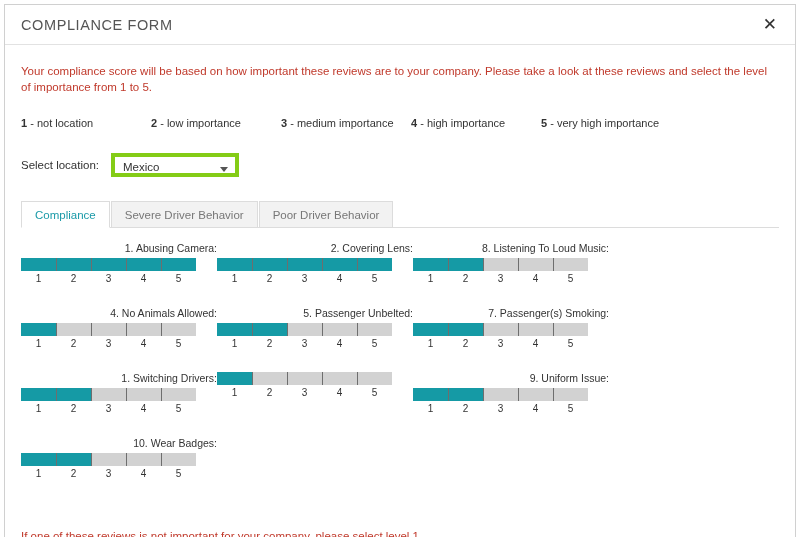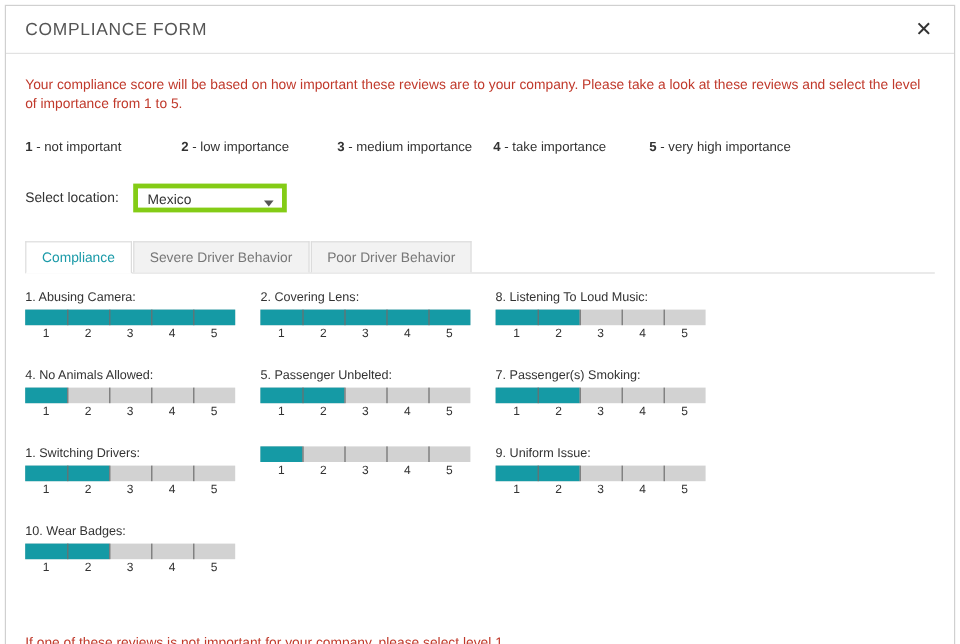--- a/index.html
+++ b/index.html
@@ -132,20 +132,21 @@
   }
   .grid {
     margin-top: 14px;
     display: flex;
     flex-wrap: wrap;
   }
   .item {
     width: 196px;
     margin-right: 0;
     margin-bottom: 20px;
+    text-align: right;
   }
   .item-label {
     font-size: 10.5px;
     color: #333;
     margin-bottom: 4px;
     white-space: nowrap;
   }
   .bar {
     position: relative;
     width: 175px;
@@ -194,30 +195,30 @@
     <div class="modal-title">COMPLIANCE FORM</div>
     <button class="close-btn">✕</button>
   </div>
 
   <div class="modal-body">
 
     <div class="notice">Your compliance score will be based on how important these reviews are to your company. Please take a look at these reviews and select the level of importance from 1 to 5.</div>
 
     <div class="legend">
       <div class="legend-item">
-        <b>1</b><span> - not important</span>
+        <b>1</b><span> - not location</span>
       </div>
       <div class="legend-item">
         <b>2</b><span> - low importance</span>
       </div>
       <div class="legend-item">
         <b>3</b><span> - medium importance</span>
       </div>
       <div class="legend-item">
-        <b>4</b><span> - take importance</span>
+        <b>4</b><span> - high importance</span>
       </div>
       <div class="legend-item">
         <b>5</b><span> - very high importance</span>
       </div>
     </div>
 
     <div class="location-row">
       <div class="location-label">Select location:</div>
       <div class="select-wrap">
         <div class="select-value">Mexico</div>

